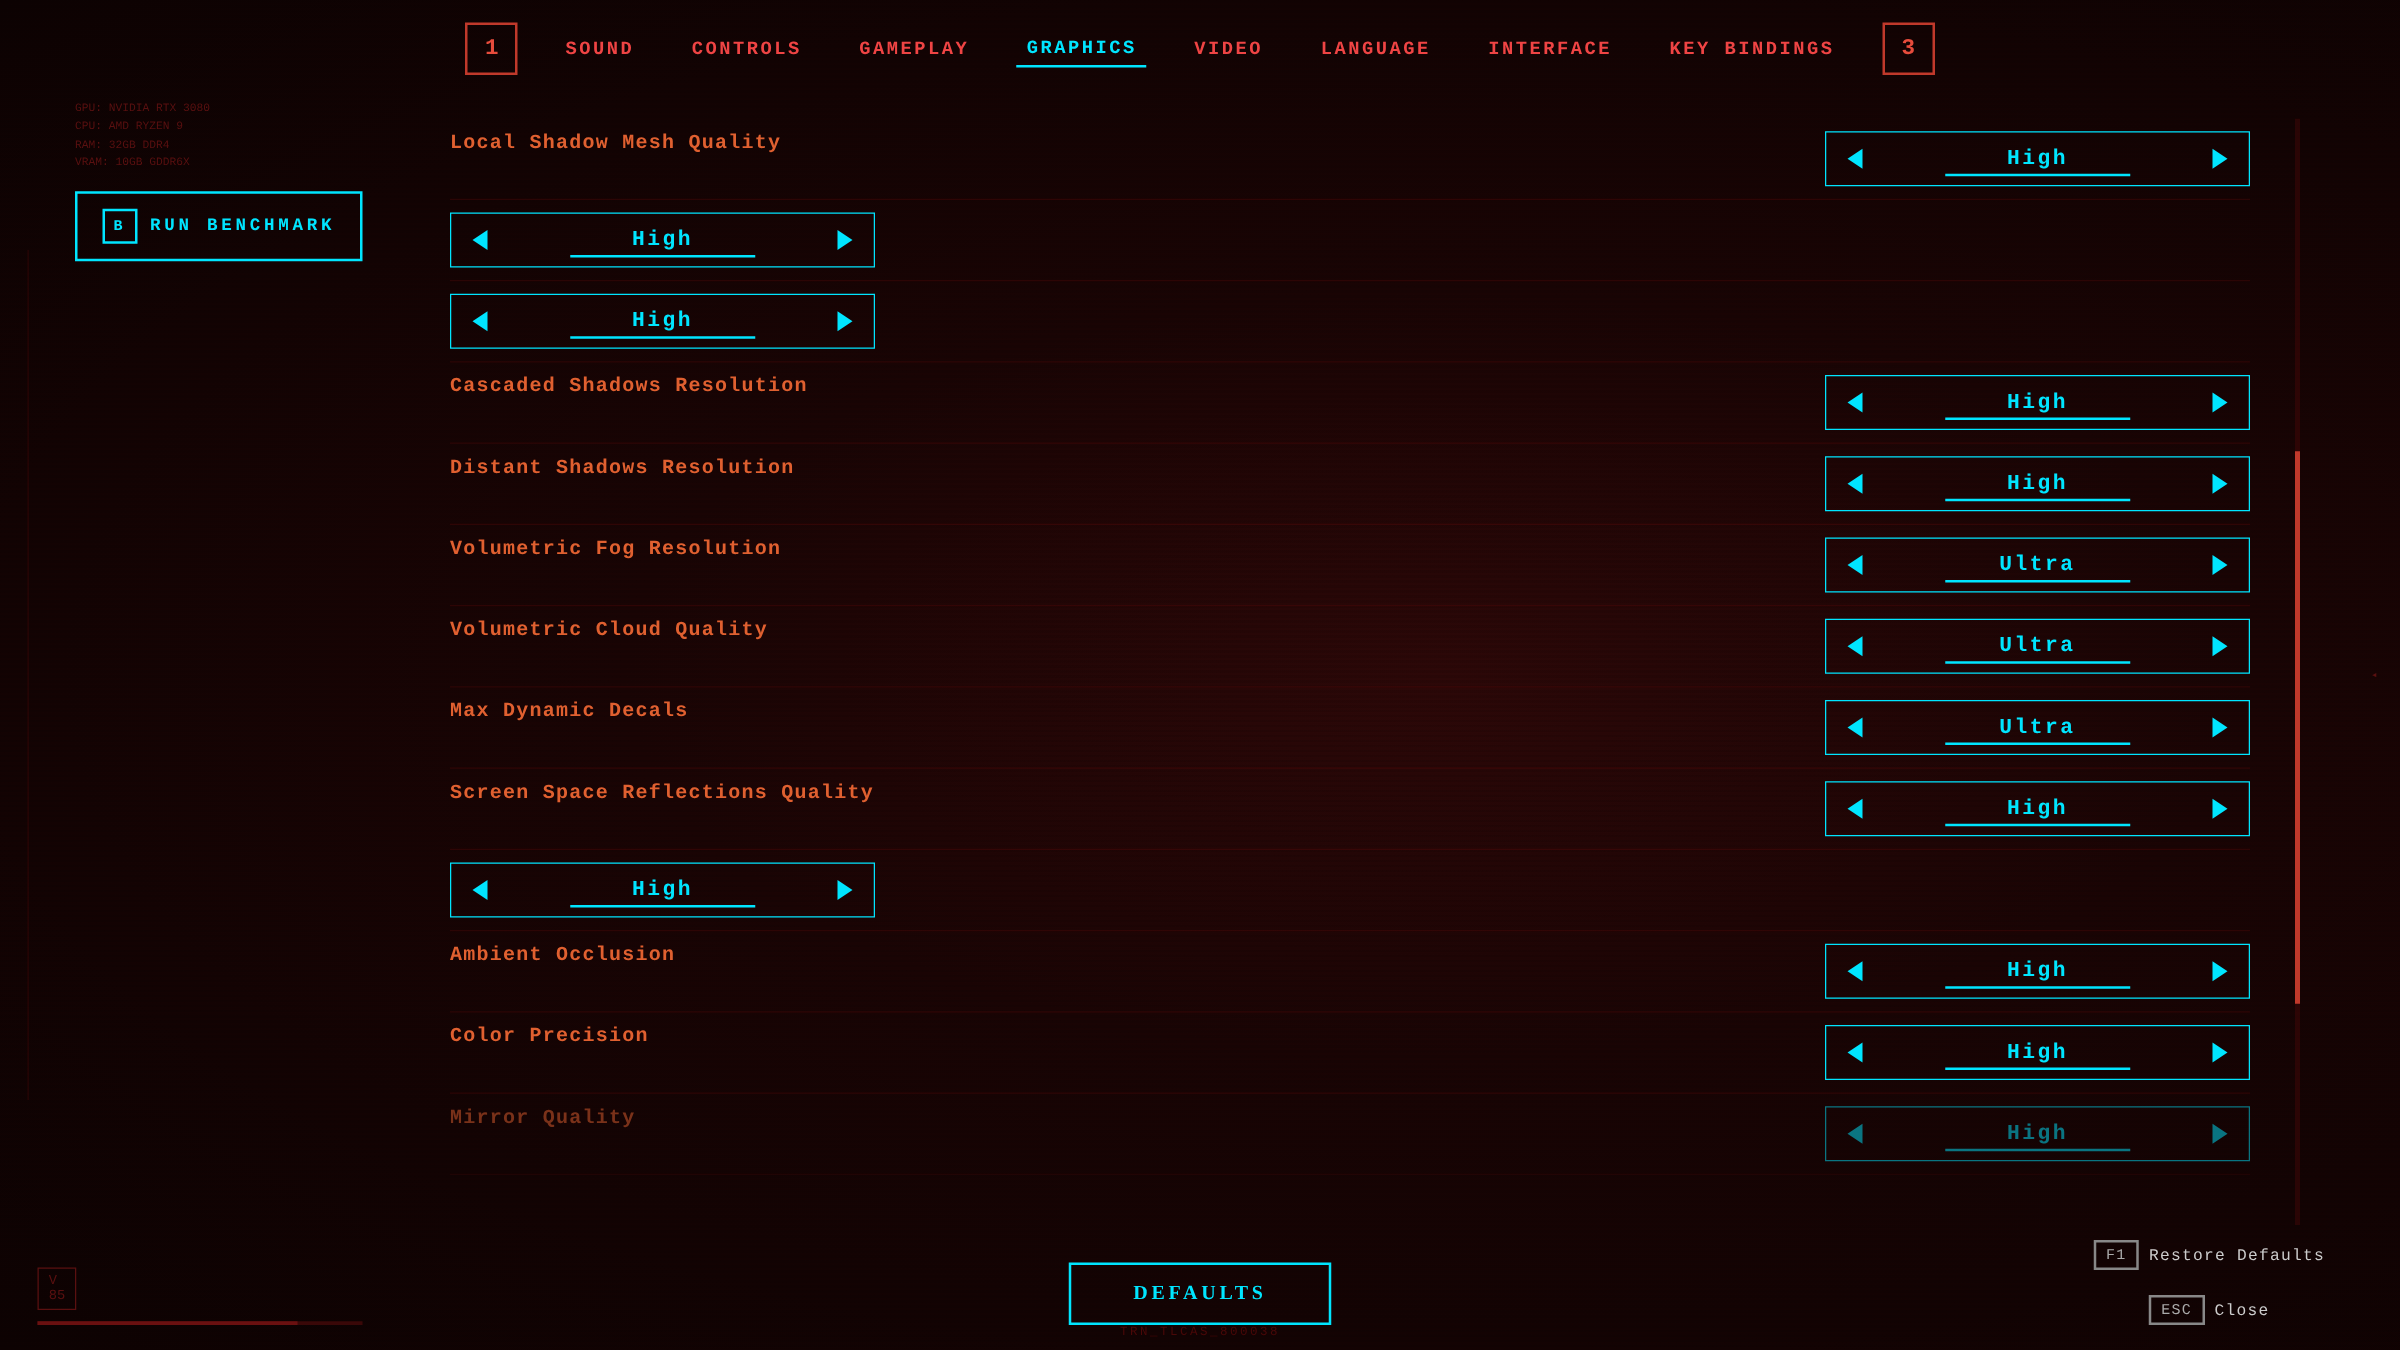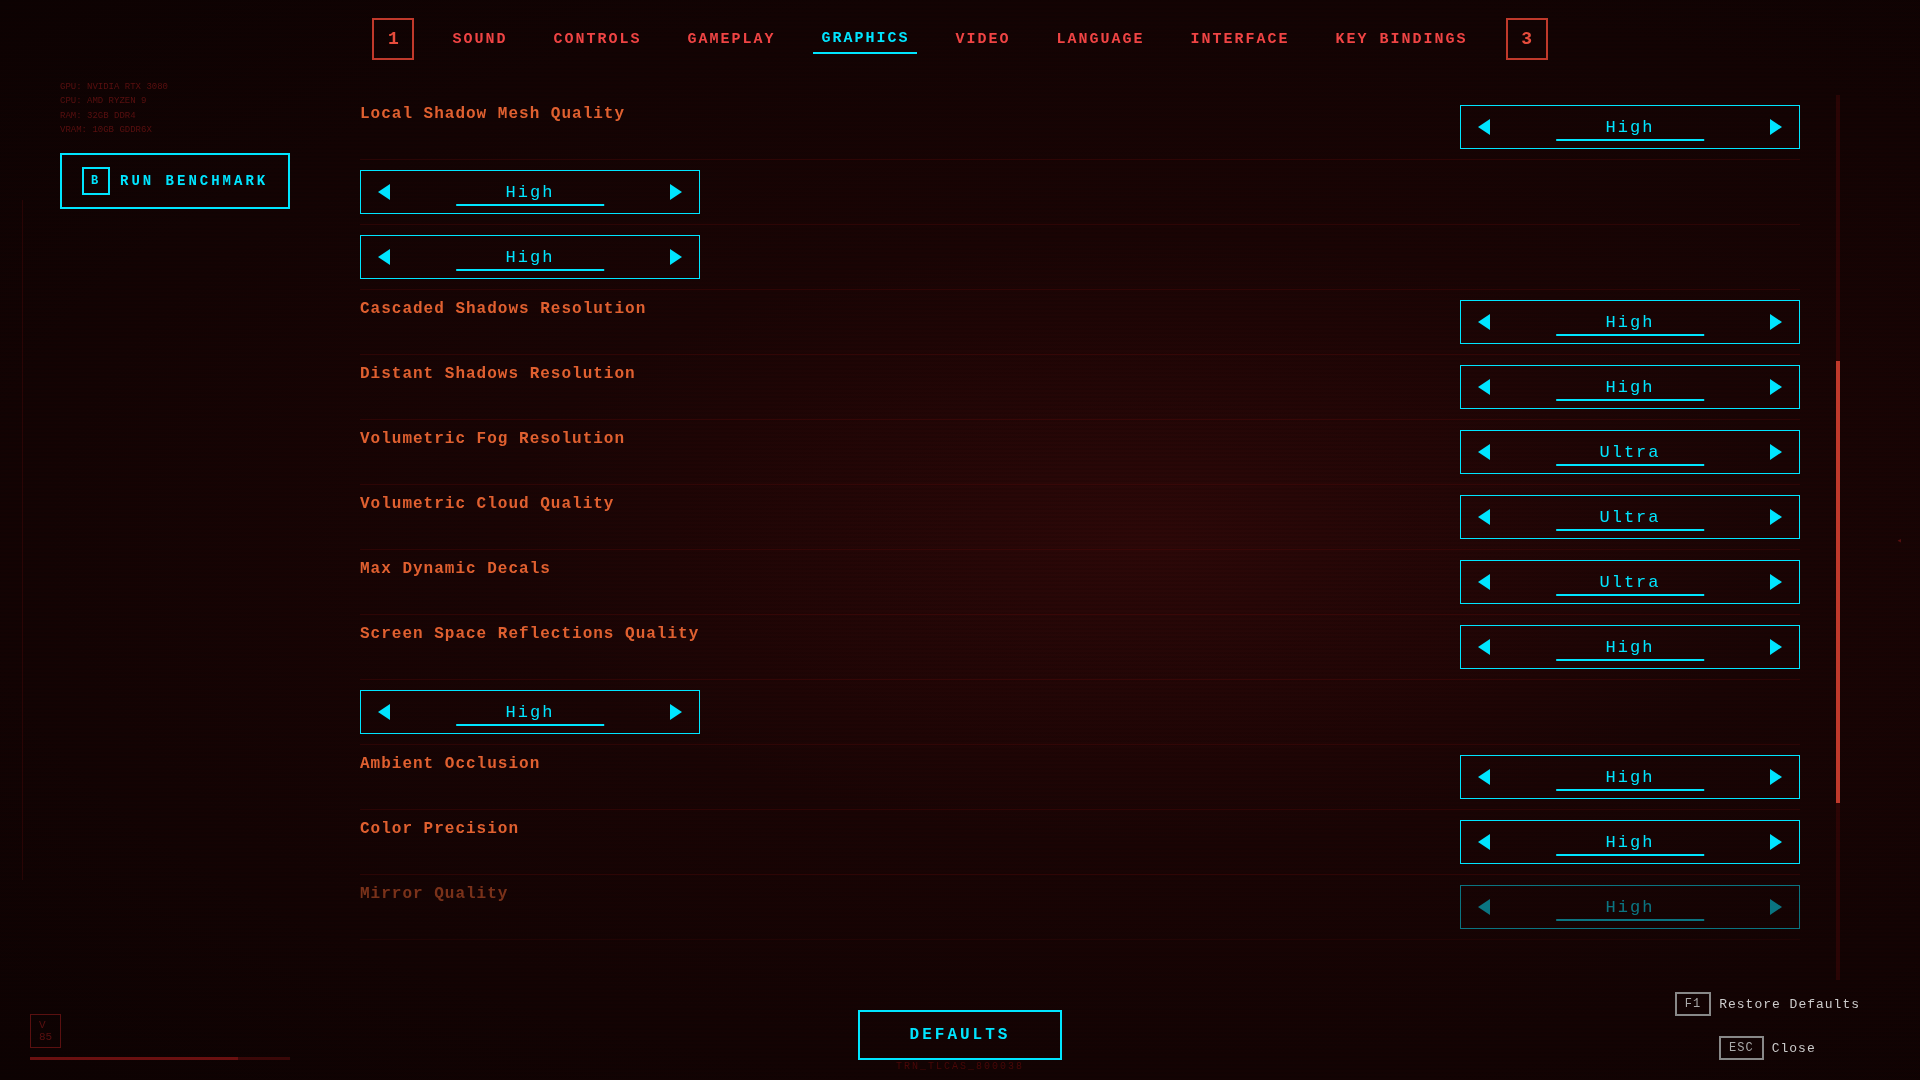--- a/index.html
+++ b/index.html
@@ -193,21 +193,21 @@
       border-top: 8px solid transparent;
       border-bottom: 8px solid transparent;
       border-left: 12px solid #00e5ff;
     }
 
     .ctrl-value {
       flex: 1;
       text-align: center;
       color: #00e5ff;
       font-size: 17px;
-      font-weight: normal;
+      font-weight: bold;
       letter-spacing: 2px;
       position: relative;
     }
 
     .ctrl-value::after {
       content: '';
       position: absolute;
       bottom: -4px;
       left: 50%;
       transform: translateX(-50%);
@@ -245,21 +245,21 @@
       align-items: center;
       justify-content: center;
       flex-direction: column;
     }
 
     .defaults-btn {
       border: 2px solid #00e5ff;
       background: transparent;
       color: #00e5ff;
       padding: 14px 50px;
-      font-family: Liberation Mono, monospace;
+      font-family: Liberation Serif, serif;
       font-size: 16px;
       font-weight: bold;
       letter-spacing: 3px;
       cursor: pointer;
       text-transform: uppercase;
     }
 
     
     .bottom-right {
       position: absolute;

